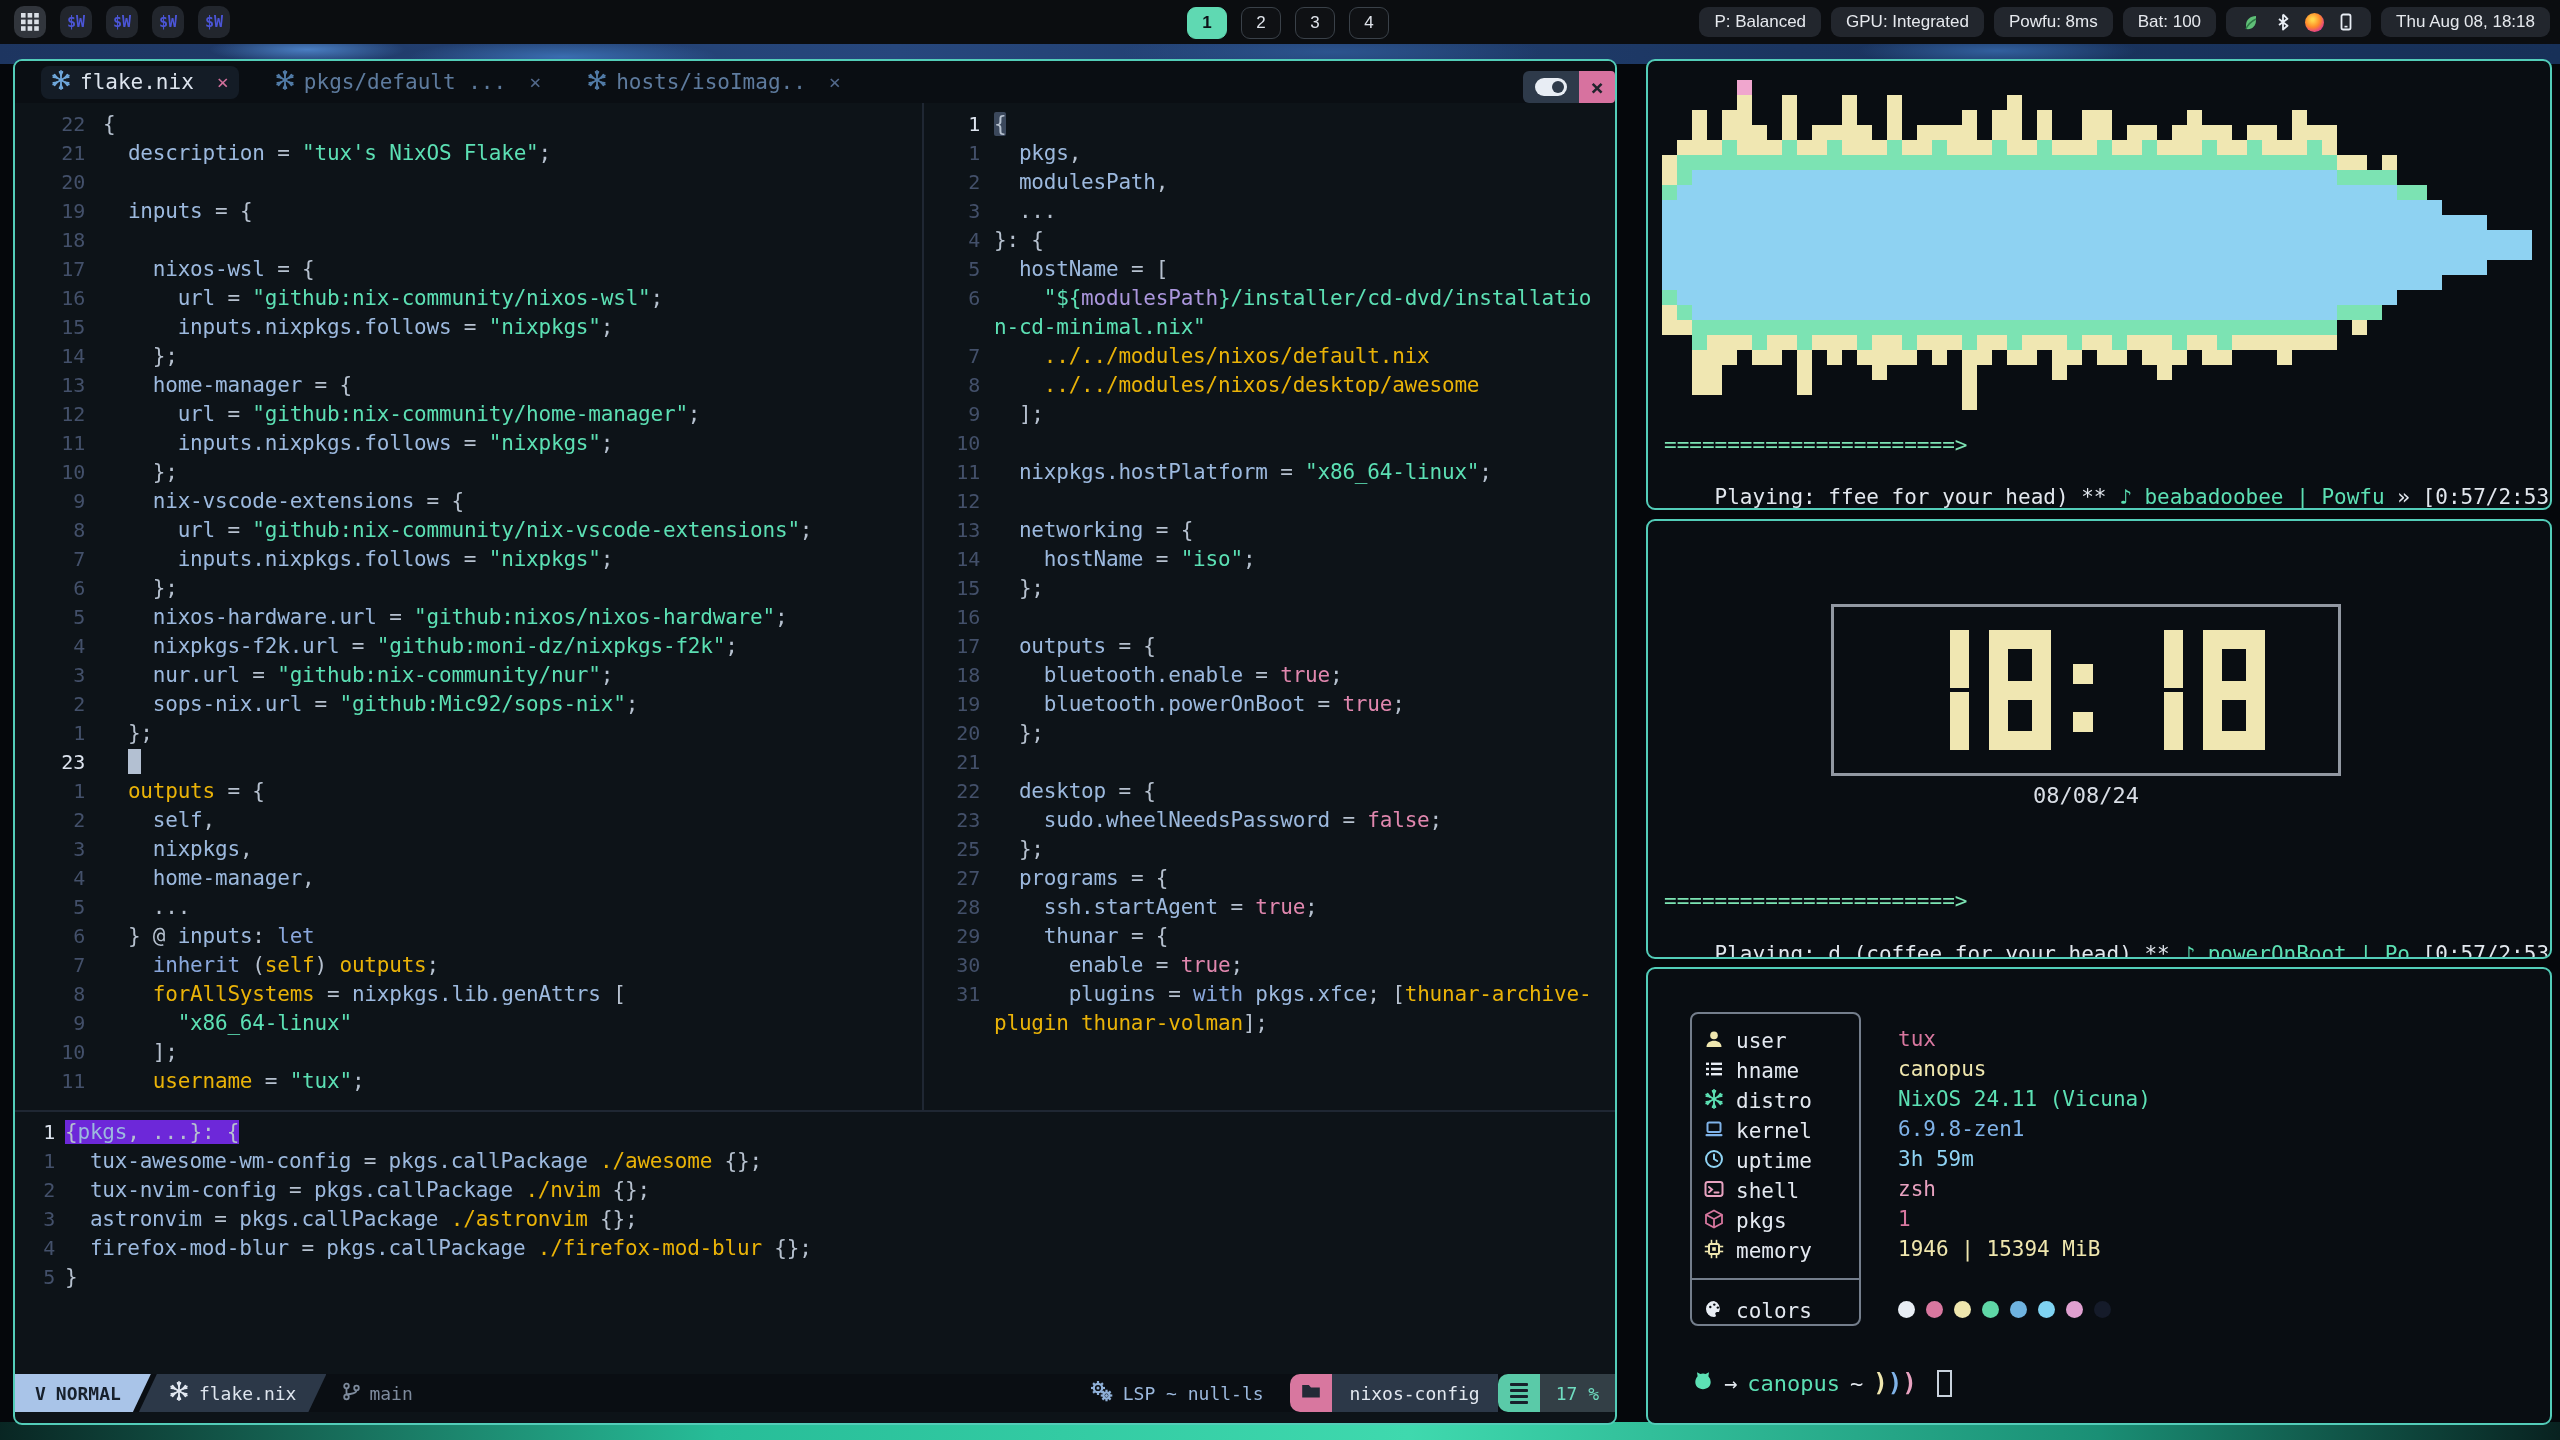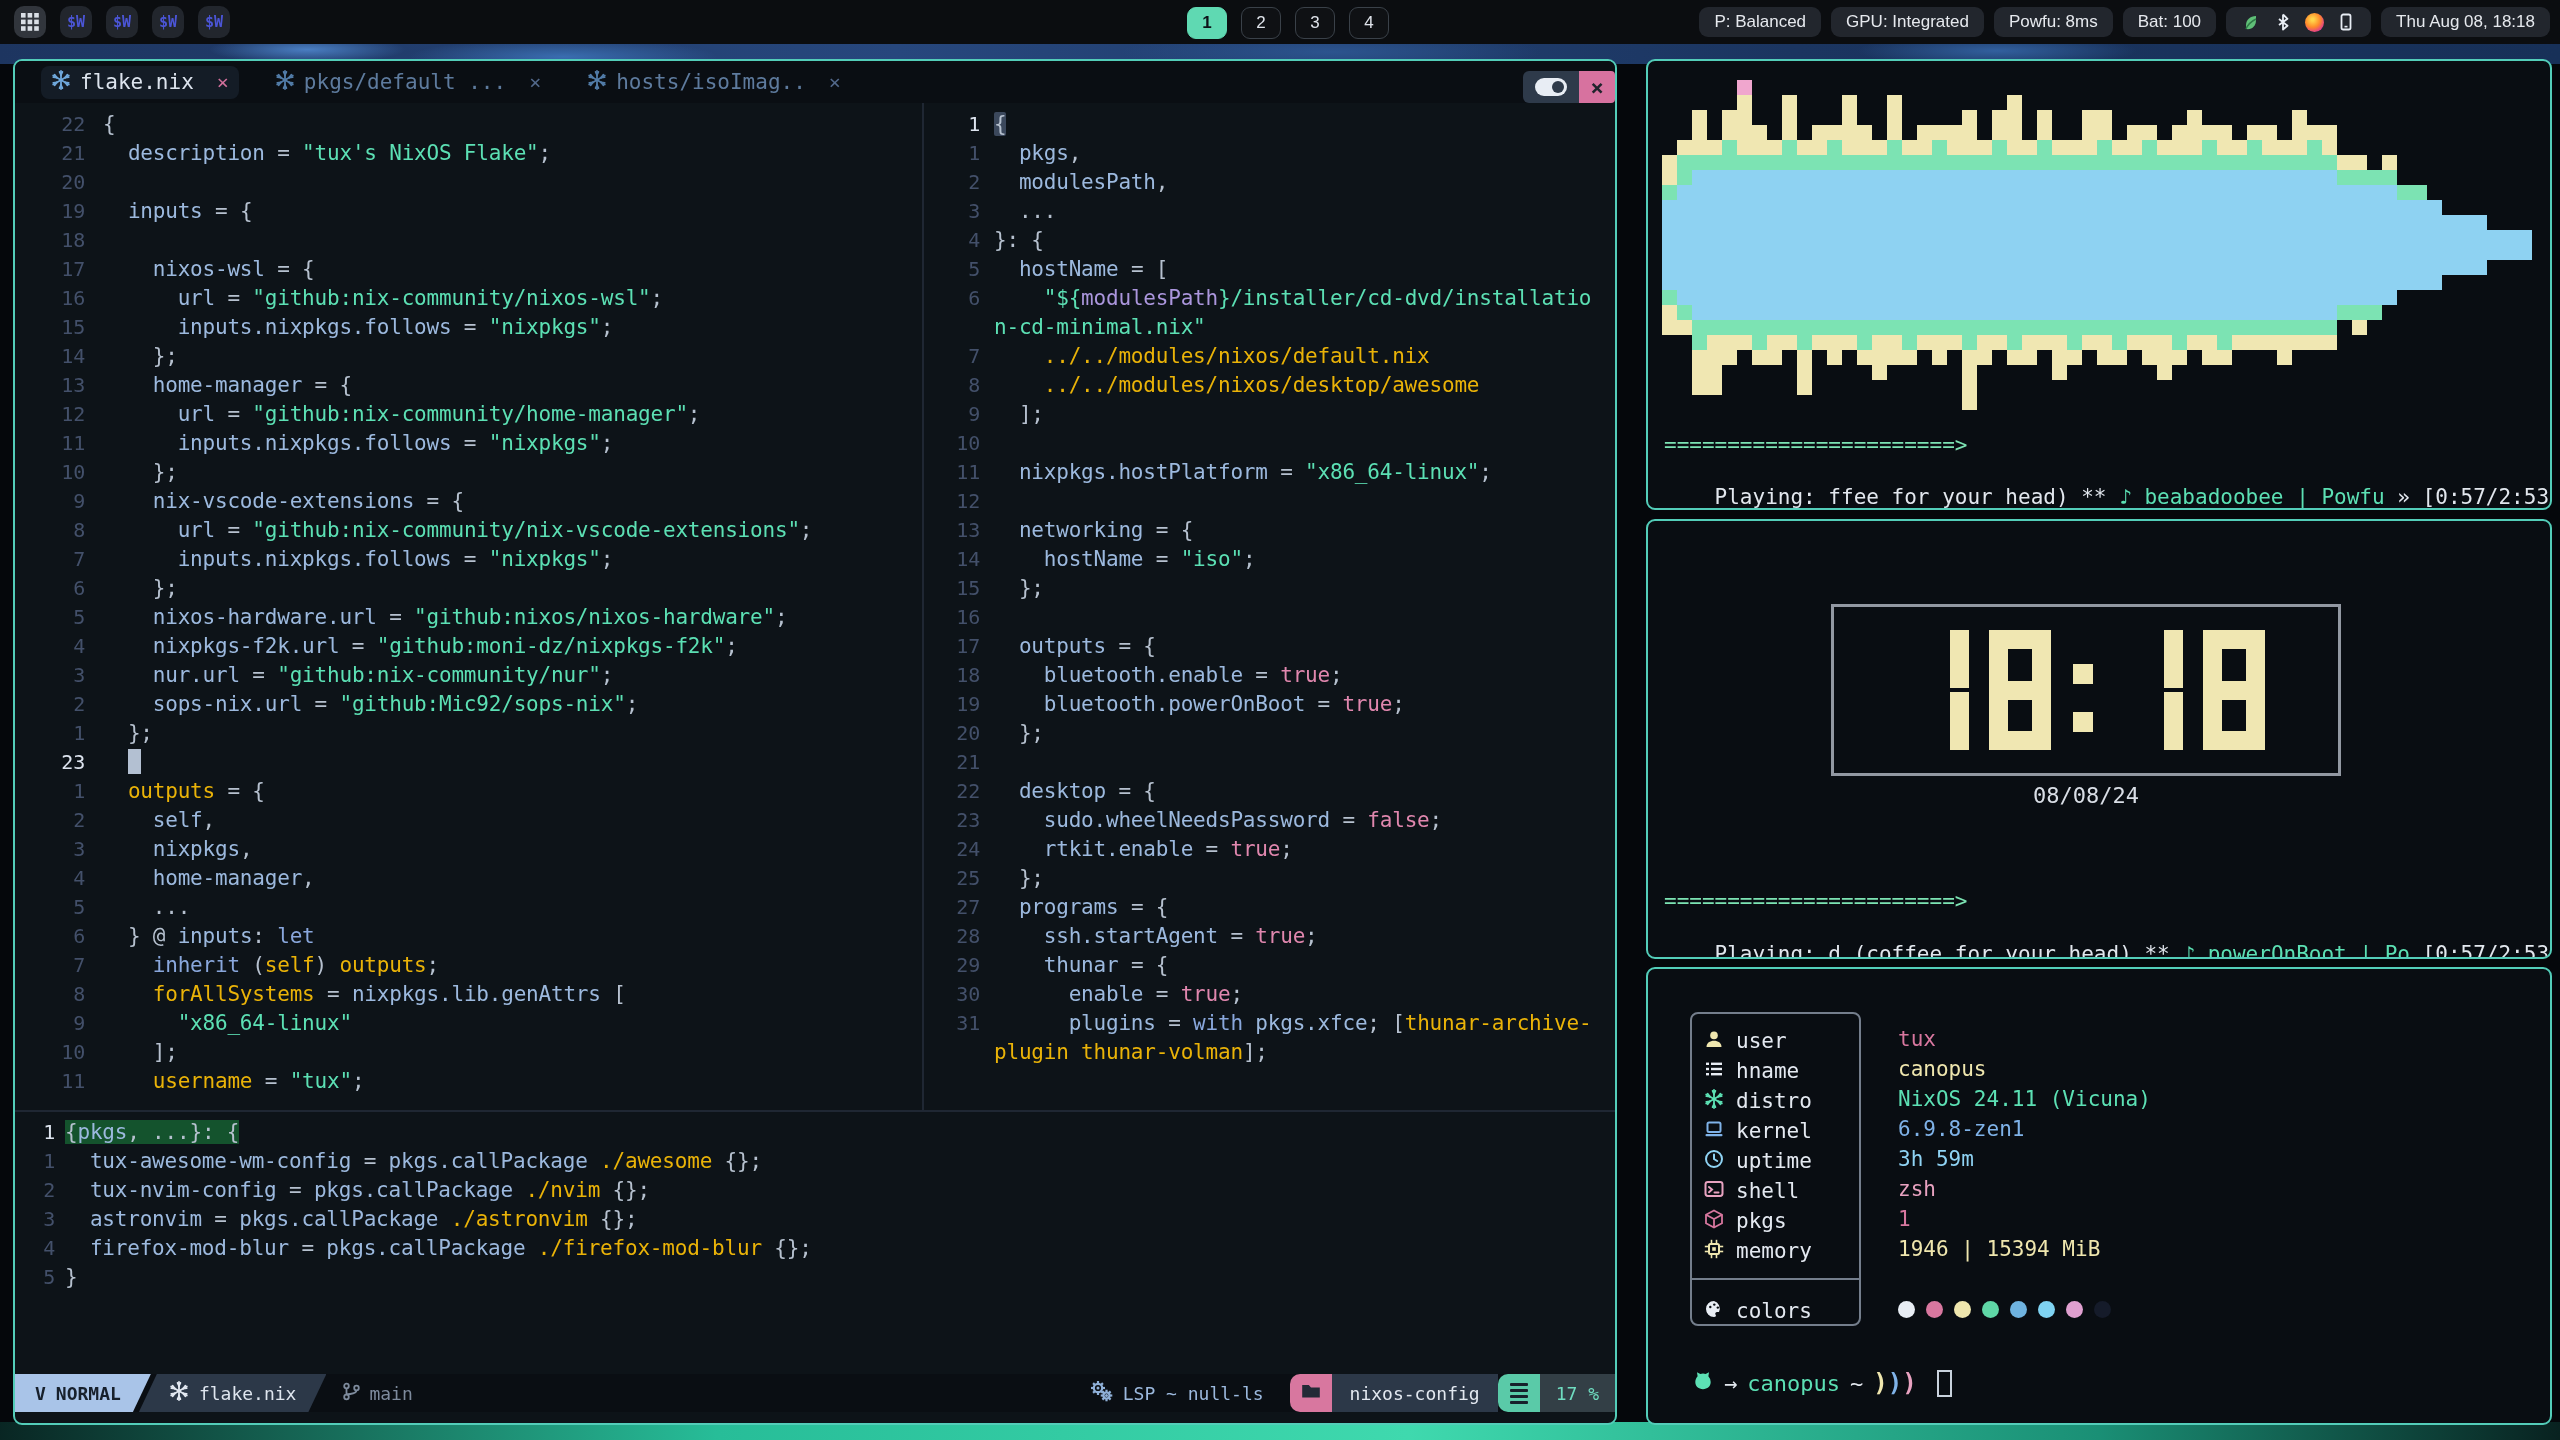--- a/index.html
+++ b/index.html
@@ -49,21 +49,21 @@
   .pane{position:absolute;}
   .crow{display:flex;height:29px;align-items:center;font-size:21px;letter-spacing:-0.2px;white-space:pre;}
   .lnum{flex:none;width:64px;text-align:right;padding-right:18px;color:#43506a;font-size:20px;}
   #pane-right .lnum{width:56px;padding-right:14px;}
   #pane-bottom .lnum{width:34px;padding-right:10px;}
   .lnum.cur{color:#dde4ef;}
   .tk-p{color:#b6c1cf}.tk-i{color:#9cb9de}.tk-s{color:#5ce0b4}.tk-k{color:#89a7dc}
   .tk-w{color:#eab308}.tk-b{color:#e087ae}.tk-ip{color:#ab96dd}
   .blockcur{display:inline-block;width:13px;height:25px;background:#b3c0d2;vertical-align:-5px;}
   .boxcur{background:#3b485c;border-radius:2px;}
-  .hlline{background:#14532d;}
+  .hlline{background:#6d28d9;}
   #vsplit{position:absolute;left:907px;top:42px;width:2px;height:1007px;background:#1f2733;}
   #hsplit{position:absolute;left:0;top:1049px;right:0;height:2px;background:#1f2733;}
   
   #statusline{position:absolute;left:0;top:1313px;right:0;height:38px;background:#0a0e13;
     display:flex;align-items:center;font-size:18px;}
   #seg-mode{height:38px;display:flex;align-items:center;gap:10px;background:#a9c4e8;color:#17202c;
     font-weight:bold;padding:0 30px 0 20px;clip-path:polygon(0 0,100% 0,calc(100% - 18px) 100%,0 100%);}
   #seg-file{height:38px;display:flex;align-items:center;gap:10px;background:#2c3848;color:#dfe6ef;
     padding:0 30px;margin-left:-12px;clip-path:polygon(18px 0,100% 0,calc(100% - 18px) 100%,0 100%);}
   #seg-git{display:flex;align-items:center;gap:8px;color:#7e8b9d;margin-left:16px;}
@@ -321,21 +321,20 @@
       <div class="crow"><span class="lnum">14</span><span><span class="tk-i">    hostName</span><span class="tk-p"> = </span><span class="tk-s">"iso"</span><span class="tk-p">;</span></span></div>
       <div class="crow"><span class="lnum">15</span><span><span class="tk-p">  };</span></span></div>
       <div class="crow"><span class="lnum">16</span><span></span></div>
       <div class="crow"><span class="lnum">17</span><span><span class="tk-i">  outputs</span><span class="tk-p"> = {</span></span></div>
       <div class="crow"><span class="lnum">18</span><span><span class="tk-i">    bluetooth.enable</span><span class="tk-p"> = </span><span class="tk-b">true</span><span class="tk-p">;</span></span></div>
       <div class="crow"><span class="lnum">19</span><span><span class="tk-i">    bluetooth.powerOnBoot</span><span class="tk-p"> = </span><span class="tk-b">true</span><span class="tk-p">;</span></span></div>
       <div class="crow"><span class="lnum">20</span><span><span class="tk-p">  };</span></span></div>
       <div class="crow"><span class="lnum">21</span><span></span></div>
       <div class="crow"><span class="lnum">22</span><span><span class="tk-i">  desktop</span><span class="tk-p"> = {</span></span></div>
       <div class="crow"><span class="lnum">23</span><span><span class="tk-i">    sudo.wheelNeedsPassword</span><span class="tk-p"> = </span><span class="tk-b">false</span><span class="tk-p">;</span></span></div>
-      <div class="crow"><span class="lnum">24</span><span><span class="tk-i">    rtkit.enable</span><span class="tk-p"> = </span><span class="tk-b">true</span><span class="tk-p">;</span></span></div>
       <div class="crow"><span class="lnum">25</span><span><span class="tk-p">  };</span></span></div>
       <div class="crow"><span class="lnum">27</span><span><span class="tk-i">  programs</span><span class="tk-p"> = {</span></span></div>
       <div class="crow"><span class="lnum">28</span><span><span class="tk-i">    ssh.startAgent</span><span class="tk-p"> = </span><span class="tk-b">true</span><span class="tk-p">;</span></span></div>
       <div class="crow"><span class="lnum">29</span><span><span class="tk-i">    thunar</span><span class="tk-p"> = {</span></span></div>
       <div class="crow"><span class="lnum">30</span><span><span class="tk-i">      enable</span><span class="tk-p"> = </span><span class="tk-b">true</span><span class="tk-p">;</span></span></div>
       <div class="crow"><span class="lnum">31</span><span><span class="tk-i">      plugins</span><span class="tk-p"> = </span><span class="tk-k">with</span><span class="tk-p"> </span><span class="tk-i">pkgs.xfce</span><span class="tk-p">; [</span><span class="tk-w">thunar-archive-</span></span></div>
       <div class="crow"><span class="lnum"></span><span><span class="tk-w">plugin thunar-volman</span><span class="tk-p">];</span></span></div>
     </div>
   <div id="hsplit"></div>
   <div class="pane" id="pane-bottom" style="left:6px;top:1056px;width:1590px;height:176px;">

